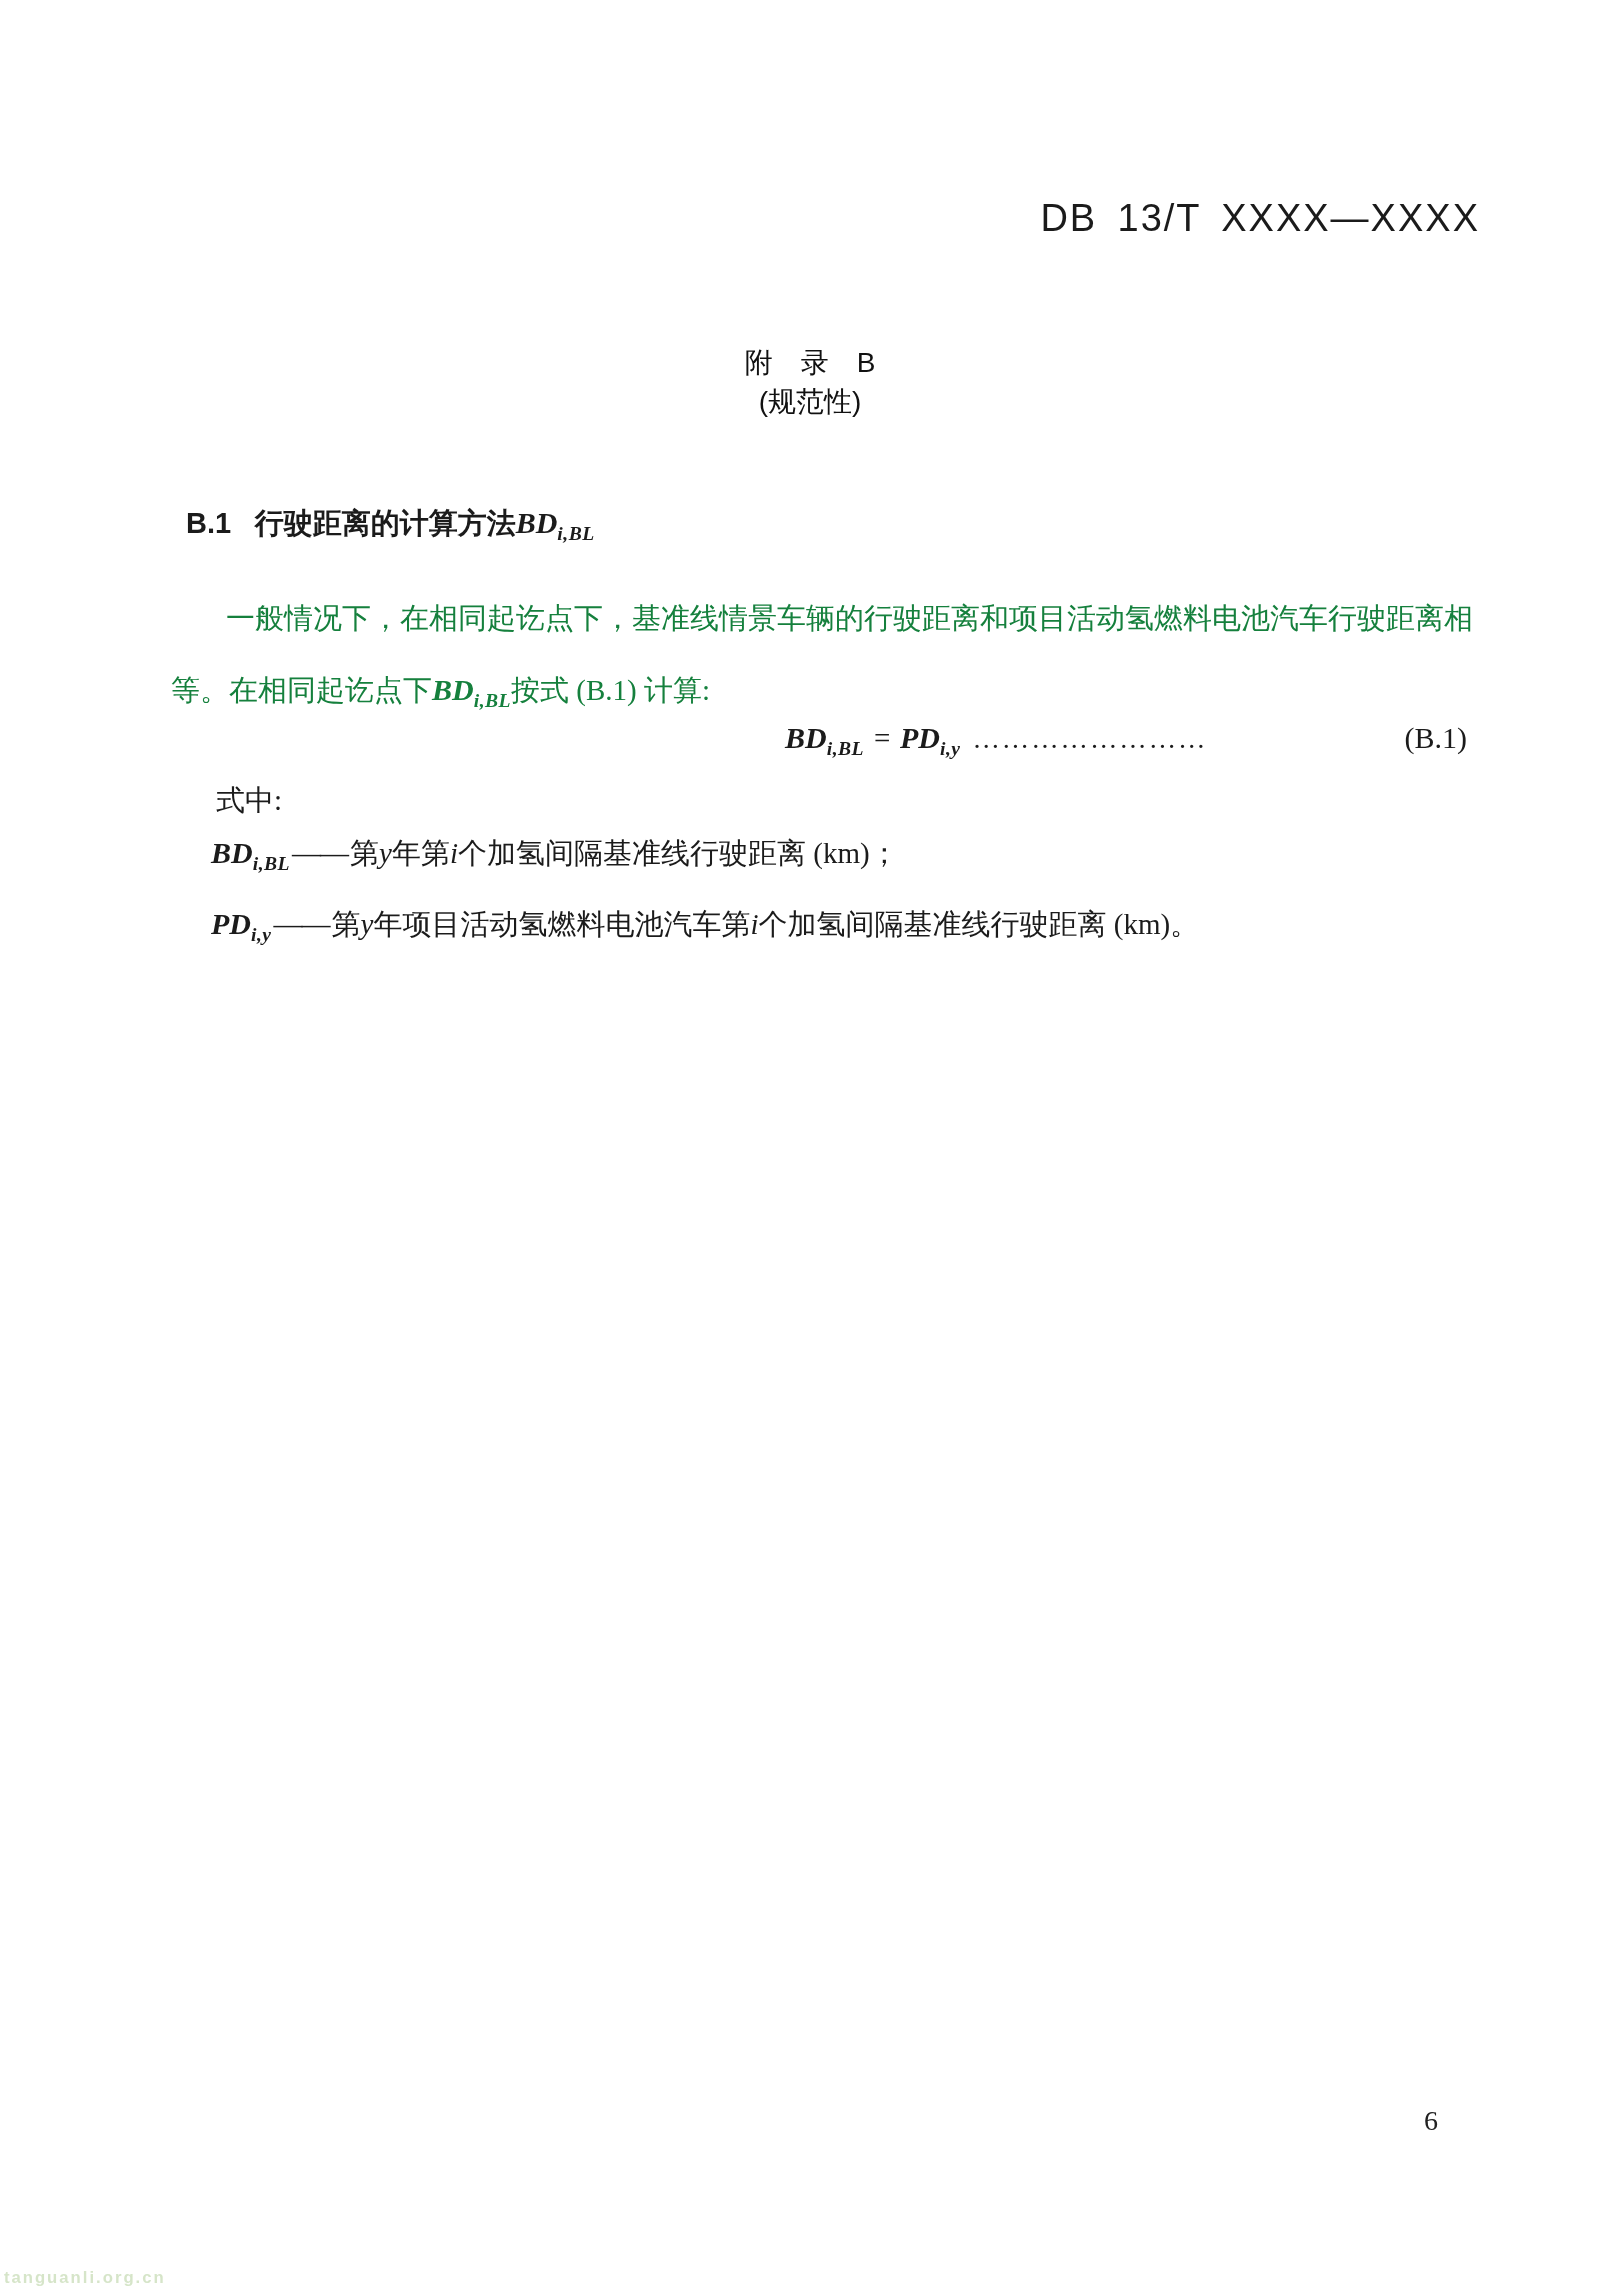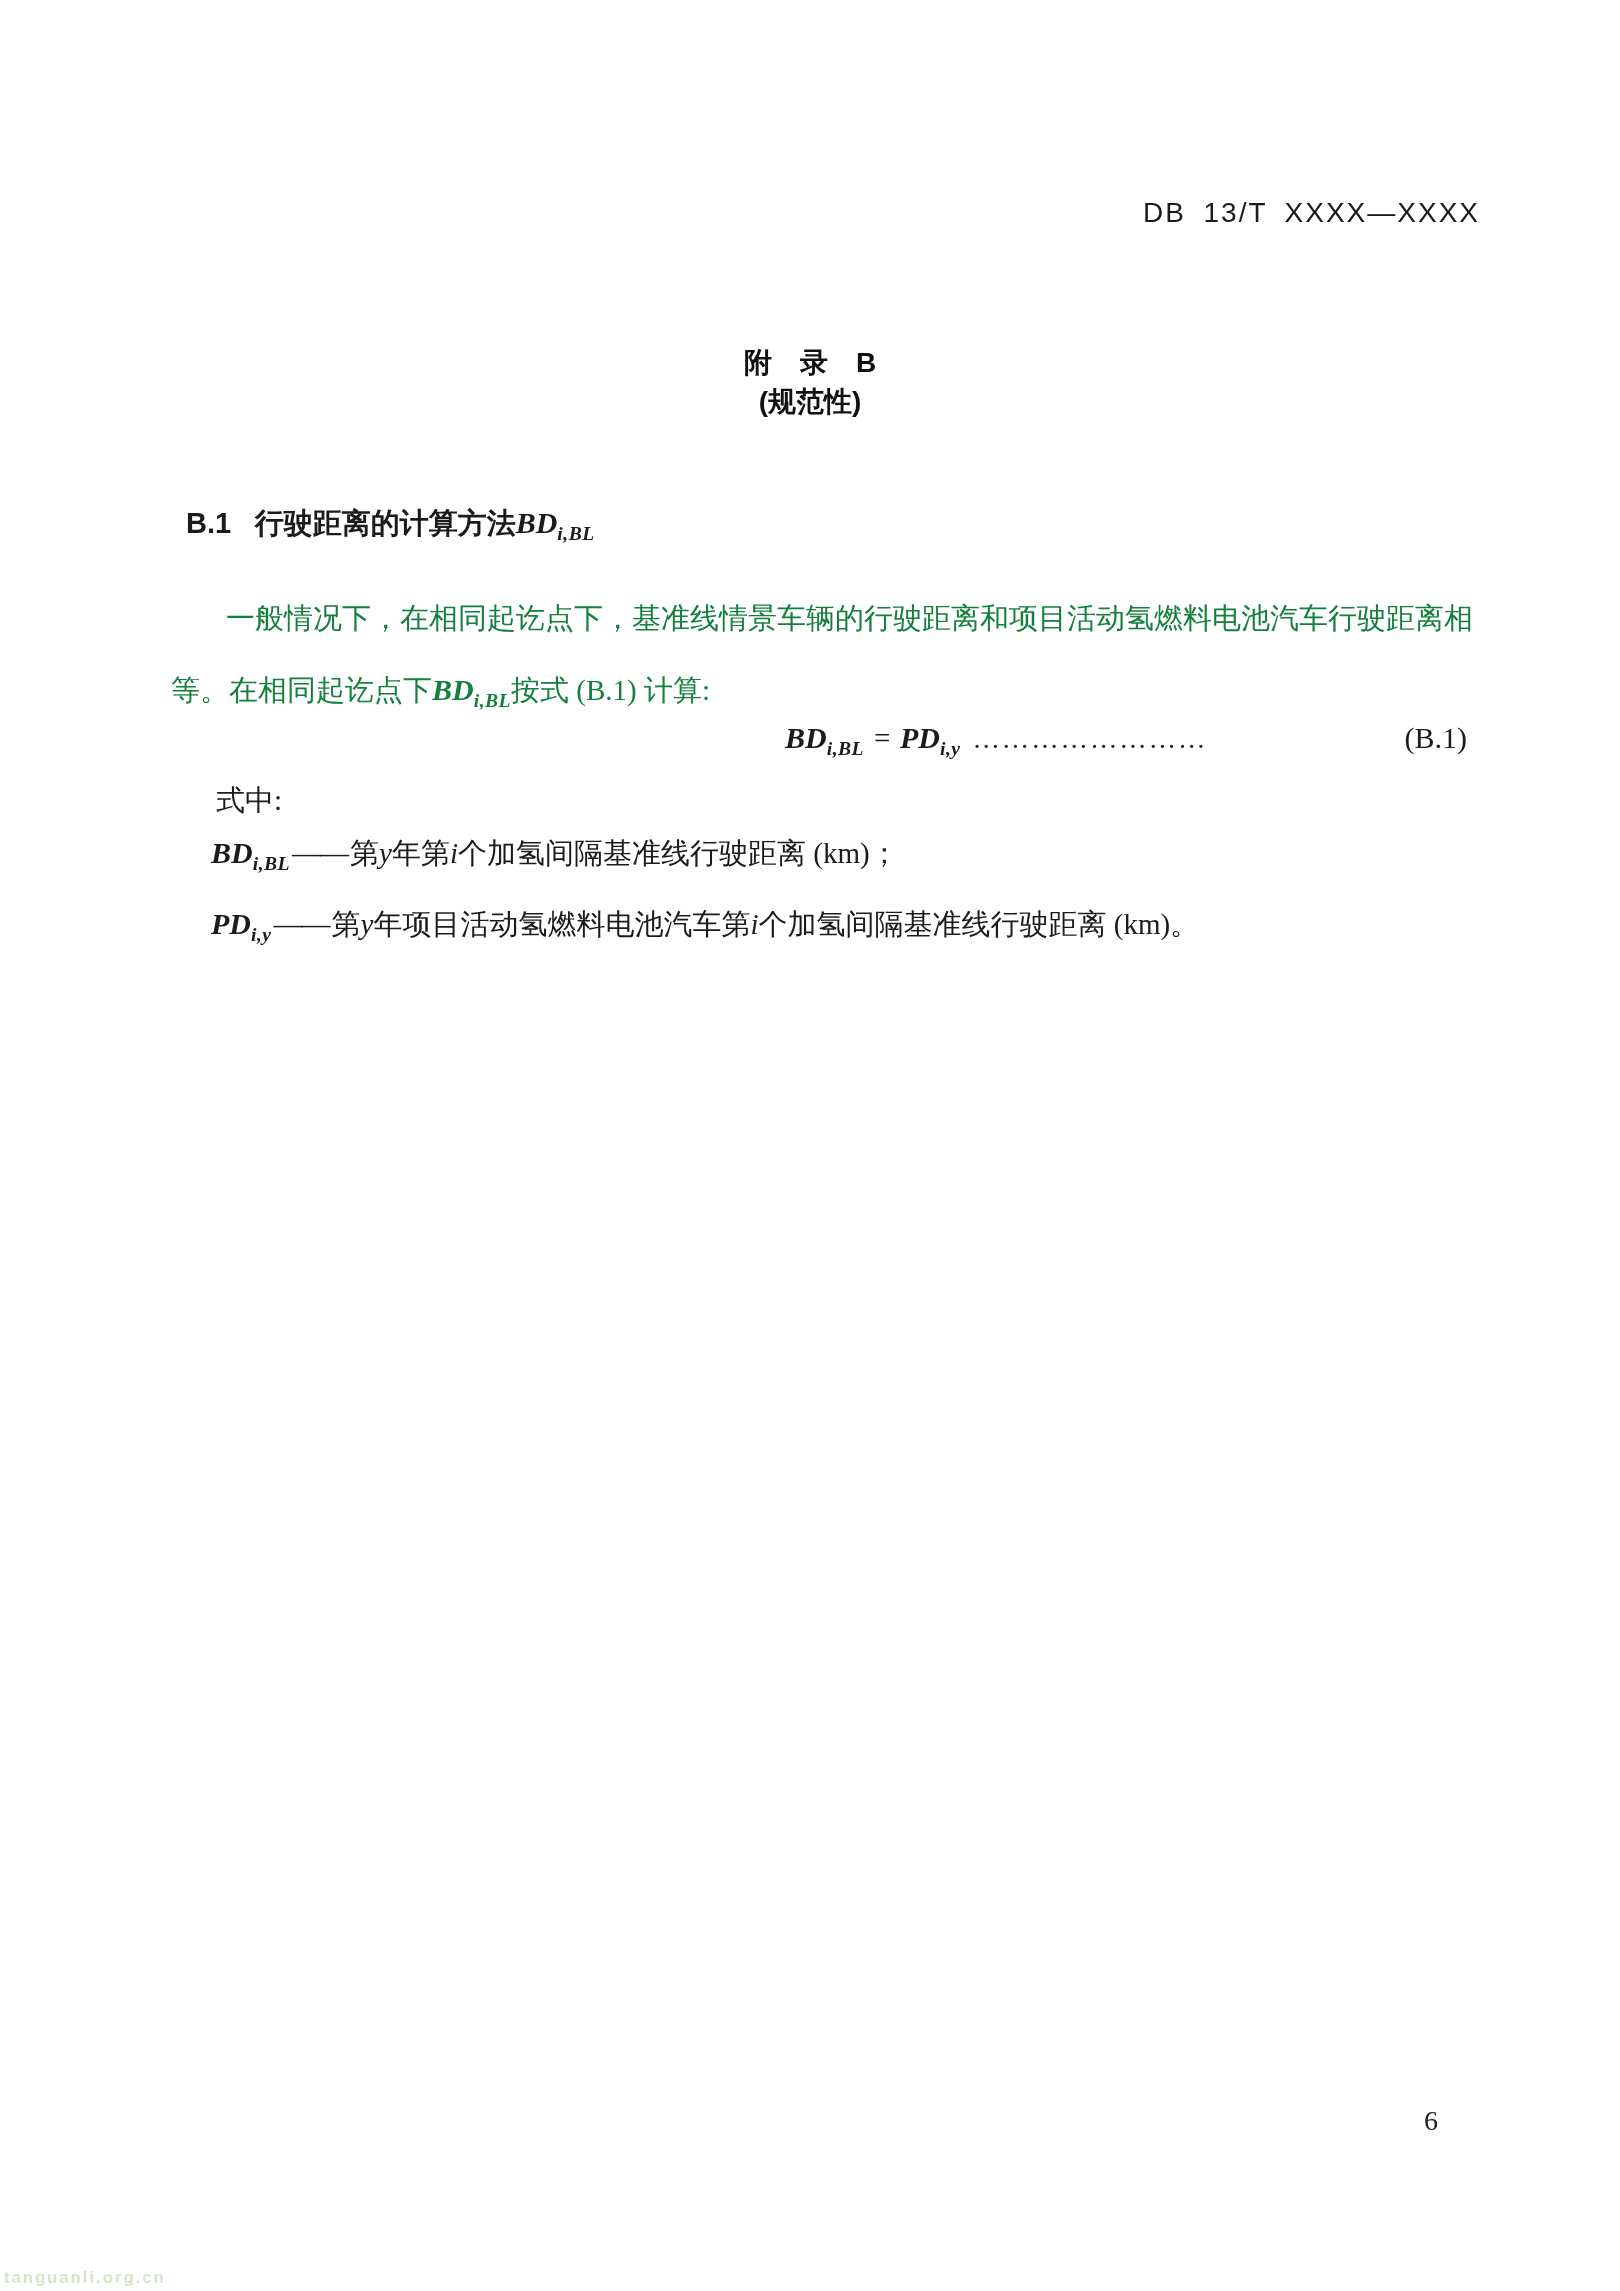--- a/index.html
+++ b/index.html
@@ -14,36 +14,36 @@
   }
 
   
   .header-code {
     position: absolute;
     top: 197px;
     left: 0;
     right: 140px;
     text-align: right;
     font-family: "Liberation Sans", "DejaVu Sans", sans-serif;
-    font-size: 28px;
+    font-size: 38px;
     letter-spacing: 2px;
     word-spacing: 7.8px;
     color: #1b1b1b;
     white-space: nowrap;
   }
 
   
   .title-block {
     position: absolute;
     top: 343px;
     left: 0;
     width: 100%;
     text-align: center;
     font-family: "Liberation Sans", "DejaVu Sans", sans-serif;
-    font-weight: bold;
+    font-weight: normal;
     font-size: 28px;
     line-height: 39px;
     color: #111111;
   }
   .title-block div { white-space: nowrap; }
 
   
   .section-heading {
     position: absolute;
     top: 504px;

